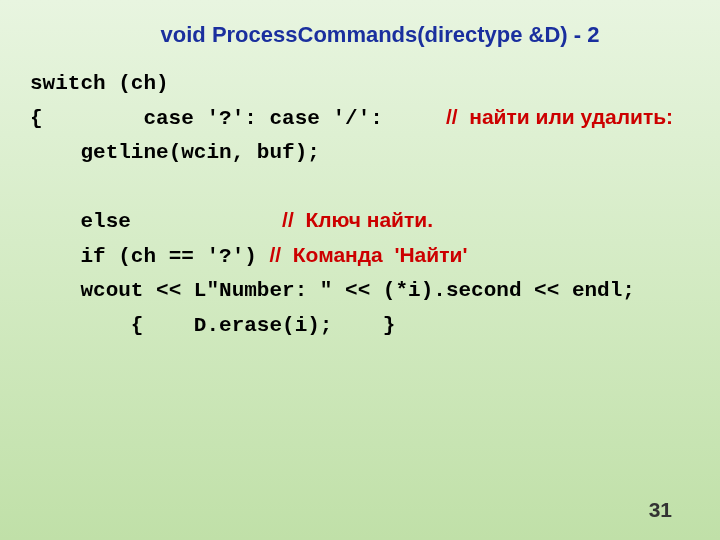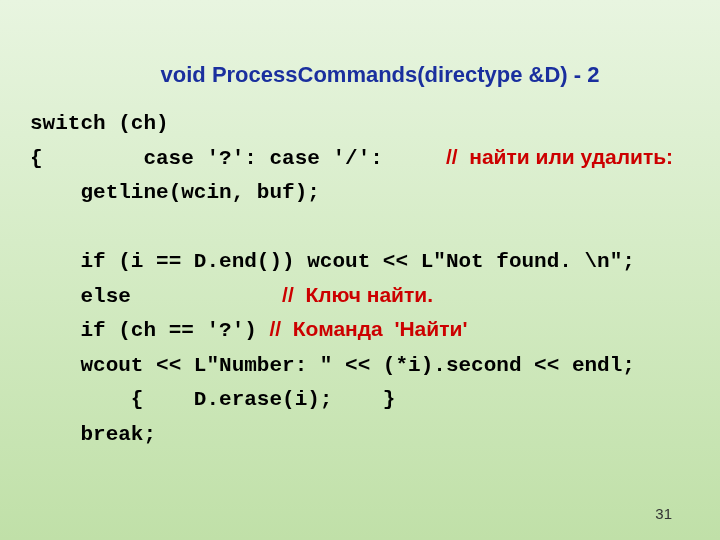--- a/index.html
+++ b/index.html
@@ -14,56 +14,53 @@
       overflow: hidden;
     }
 
     .title {
       color: #1a2f9e;
       font-weight: bold;
       font-size: 22px;
       text-align: center;
       margin-bottom: 18px;
       padding-left: 40px;
-      margin-top: 40px;
     }
 
     .code-block {
       font-size: 21px;
       line-height: 1.55;
       font-weight: bold;
     }
 
     .code-line {
       white-space: pre;
     }
 
     .black { color: #000000; font-family: Liberation Mono, monospace; }
     .red { color: #cc0000; margin-top: 48px; }
 
     .page-number {
       position: absolute;
       bottom: 18px;
       right: 48px;
-      font-size: 15px;
+      font-size: 21px;
       color: #333;
-      font-weight: normal;
+      font-weight: bold;
     }
   </style>
 </head>
 <body>
 
 <div class="title">void ProcessCommands(directype  &amp;D) - 2</div>
 
 <div class="code-block" id="code-container">
     <div class="code-line"><span class="black"></span><span class="black">switch (ch)</span></div>
     <div class="code-line"><span class="black"></span><span class="black">{        case '?': case '/':     </span><span class="red">//  найти или удалить:</span></div>
     <div class="code-line"><span class="black">    </span><span class="black">getline(wcin, buf);</span></div>
     <div class="code-line"><span class="black">    </span></div>
-    <div class="code-line"><span class="black">    </span><span class="black">if (i == D.end()) wcout &lt;&lt; L"Not found. \n";</span></div>
     <div class="code-line"><span class="black">    </span><span class="black">else            </span><span class="red">//  Ключ найти.</span></div>
     <div class="code-line"><span class="black">    </span><span class="black">if (ch == '?') </span><span class="red">//  Команда  'Найти'</span></div>
     <div class="code-line"><span class="black">    </span><span class="black">wcout &lt;&lt; L"Number: " &lt;&lt; (*i).second &lt;&lt; endl;</span></div>
     <div class="code-line"><span class="black">        </span><span class="black">{    D.erase(i);    }</span></div>
-    <div class="code-line"><span class="black">    </span><span class="black">break;</span></div>
   </div>
 
 <div class="page-number">31</div>
 
 </body></html>

